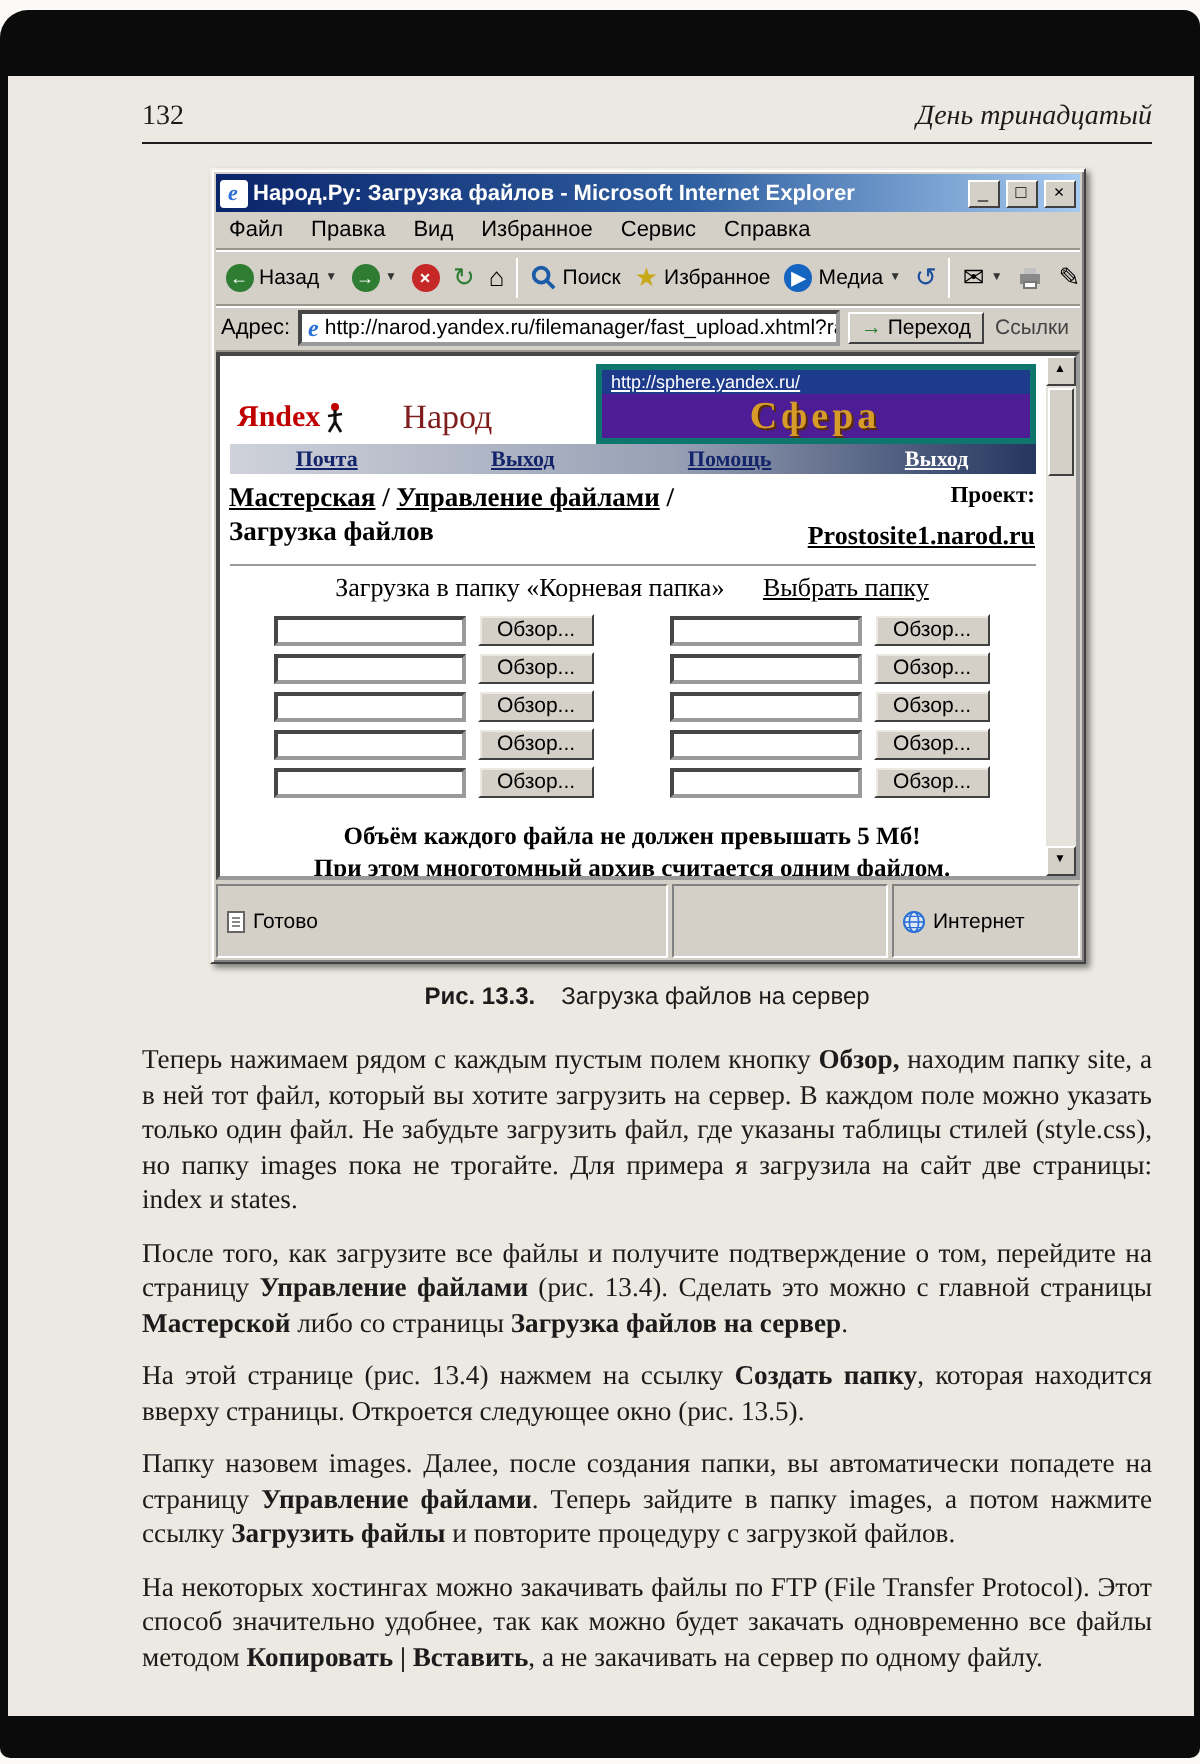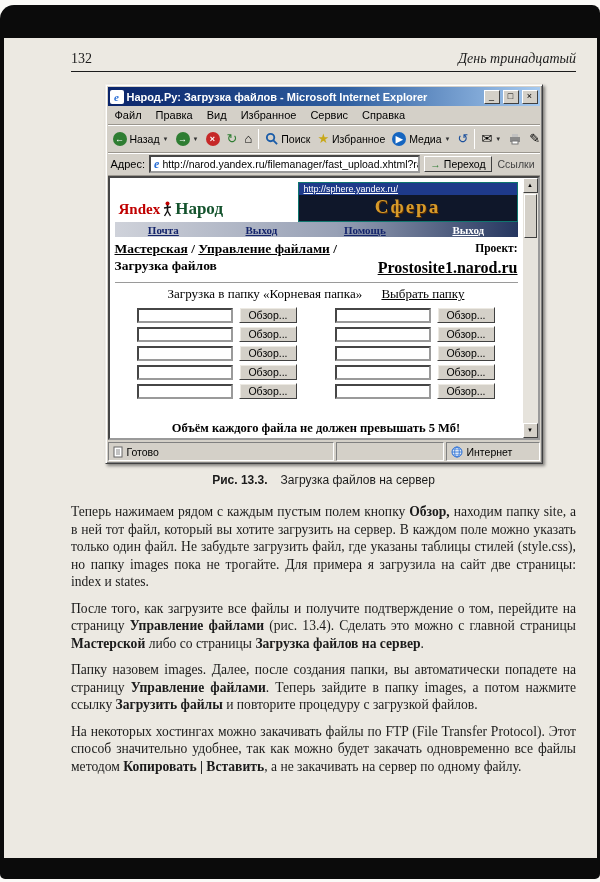--- a/index.html
+++ b/index.html
@@ -44,50 +44,50 @@
   .page-view{height:264px;background:#fff;border:2px inset #9a9a9a;display:flex;overflow:hidden;}
   .page-inner{flex:1;overflow:hidden;padding:2px 5px;font-family:"Liberation Serif",serif;}
   .scrollbar{width:15px;background:#e6e3dc;display:flex;flex-direction:column;flex:none;}
   .sb-btn{height:15px;background:#d4d0c8;border:1px solid;border-color:#fff #404040 #404040 #fff;font-size:6px;text-align:center;line-height:12px;flex:none;}
   .sb-track{flex:1;}
   .sb-thumb{height:44px;margin:1px;background:#d4d0c8;border:1px solid;border-color:#fff #404040 #404040 #fff;}
 
   .site-header{display:flex;justify-content:space-between;align-items:flex-end;height:42px;}
   .logo{display:flex;align-items:center;gap:3px;padding:0 0 3px 4px;}
   .logo-brand{color:#c00000;font-weight:bold;font-size:15px;}
-  .logo-name{font-weight:bold;font-size:17px;color:#14532d;}
-  .banner{width:220px;height:40px;background:#0f172a;border:1px solid #0f766e;overflow:hidden;}
+  .logo-name{font-weight:normal;font-size:17px;color:#7f1d1d;margin-left:26px;}
+  .banner{width:220px;height:40px;background:#4c1d95;border:3px solid #0f766e;overflow:hidden;}
   .banner-url{background:#1e3a8a;color:#fff;font-size:9px;font-family:"Liberation Sans",sans-serif;padding:1px 5px;text-decoration:underline;}
   .banner-word{color:#d79b2a;font-size:19px;font-weight:bold;text-align:center;padding-top:1px;text-shadow:1px 1px 0 #5a2d00;letter-spacing:2px;}
 
   .site-nav{display:flex;height:15px;background:linear-gradient(90deg,#cfd2da,#97a0b5 55%,#25365f);align-items:center;justify-content:space-around;font-size:11px;font-weight:bold;}
   .nav-link{color:#14246b;text-decoration:underline;cursor:pointer;}
   .nav-link:last-child{color:#fff;}
 
   .bc-row{display:flex;justify-content:space-between;margin-top:4px;}
   .breadcrumb{width:272px;font-size:13.5px;font-weight:bold;line-height:1.25;}
   .bc-link{text-decoration:underline;}
   .project{width:148px;text-align:right;font-weight:bold;line-height:1.35;}
   .project-label{font-size:11.5px;display:block;}
-  .project-name{font-size:16px;text-decoration:underline;}
+  .project-name{font-size:13px;text-decoration:underline;}
 
   .rule{border:0;border-top:1px solid #9a9a9a;margin:4px 0 3px;}
 
   .upload-line{text-align:center;font-size:13px;margin:1px 0 5px;}
   .choose-link{text-decoration:underline;margin-left:16px;margin-top:16px;}
 
   .file-grid{display:flex;justify-content:center;gap:38px;}
   .file-col{display:flex;flex-direction:column;gap:3px;}
   .file-row{display:flex;gap:6px;align-items:center;}
   .file-input{width:96px;height:15px;border:2px inset #9a9a9a;background:#fff;font-size:10px;}
   .browse-btn{width:58px;height:16px;background:#d4d0c8;border:1px solid;border-color:#fff #404040 #404040 #fff;box-shadow:inset 1px 1px 0 #ece9e2;font-size:10.5px;font-family:"Liberation Sans",sans-serif;line-height:12px;}
 
-  .limit-note{text-align:center;font-weight:bold;font-size:12.5px;line-height:1.25;margin-top:22px;}
-
-  .status-bar{display:flex;height:19px;margin-top:2px;gap:2px;font-size:10.5px;align-items:stretch;}
+  .limit-note{text-align:center;font-weight:bold;font-size:12.5px;line-height:1.25;margin-top:12px;}
+
+  .status-bar{display:flex;height:37px;margin-top:2px;gap:2px;font-size:10.5px;align-items:stretch;}
   .status-cell{border:1px solid;border-color:#808080 #fff #fff #808080;display:flex;align-items:center;gap:4px;padding:0 4px;overflow:hidden;}
   .cell-ready{flex:1;}
   .cell-mid{width:108px;}
   .cell-zone{width:94px;}
 
   
   .caption{margin-top:9px;text-align:center;font-family:"Liberation Sans",sans-serif;font-size:12px;}
   .caption b{margin-right:13px;}
   .body-text{margin-top:16px;font-size:13.6px;line-height:1.29;text-align:justify;}
   .para{margin-bottom:9px;}
@@ -324,19 +324,20 @@
         </div>
       </div>
 
       <div class="caption">
         <b>Рис. 13.3.</b><span>Загрузка файлов на сервер</span>
       </div>
 
       <div class="body-text">
           <p class="para"><span>Теперь нажимаем рядом с каждым пустым полем кнопку </span><b>Обзор,</b><span> находим папку site, а в ней тот файл, который вы хотите загрузить на сервер. В каждом поле можно указать только один файл. Не забудьте загрузить файл, где указаны таблицы стилей (style.css), но папку images пока не трогайте. Для примера я загрузила на сайт две страницы: index и states.</span></p>
           <p class="para"><span>После того, как загрузите все файлы и получите подтверждение о том, перейдите на страницу </span><b>Управление файлами</b><span> (рис. 13.4). Сделать это можно с главной страницы </span><b>Мастерской</b><span> либо со страницы </span><b>Загрузка файлов на сервер</b><span>.</span></p>
+          <p class="para"><span>На этой странице (рис. 13.4) нажмем на ссылку </span><b>Создать папку</b><span>, которая находится вверху страницы. Откроется следующее окно (рис. 13.5).</span></p>
           <p class="para"><span>Папку назовем images. Далее, после создания папки, вы автоматически попадете на страницу </span><b>Управление файлами</b><span>. Теперь зайдите в папку images, а потом нажмите ссылку </span><b>Загрузить файлы</b><span> и повторите процедуру с загрузкой файлов.</span></p>
           <p class="para"><span>На некоторых хостингах можно закачивать файлы по FTP (File Transfer Protocol). Этот способ значительно удобнее, так как можно будет закачать одновременно все файлы методом </span><b>Копировать | Вставить</b><span>, а не закачивать на сервер по одному файлу.</span></p>
         </div>
 
     </div>
   </div>
 </div>
 
 </body></html>

